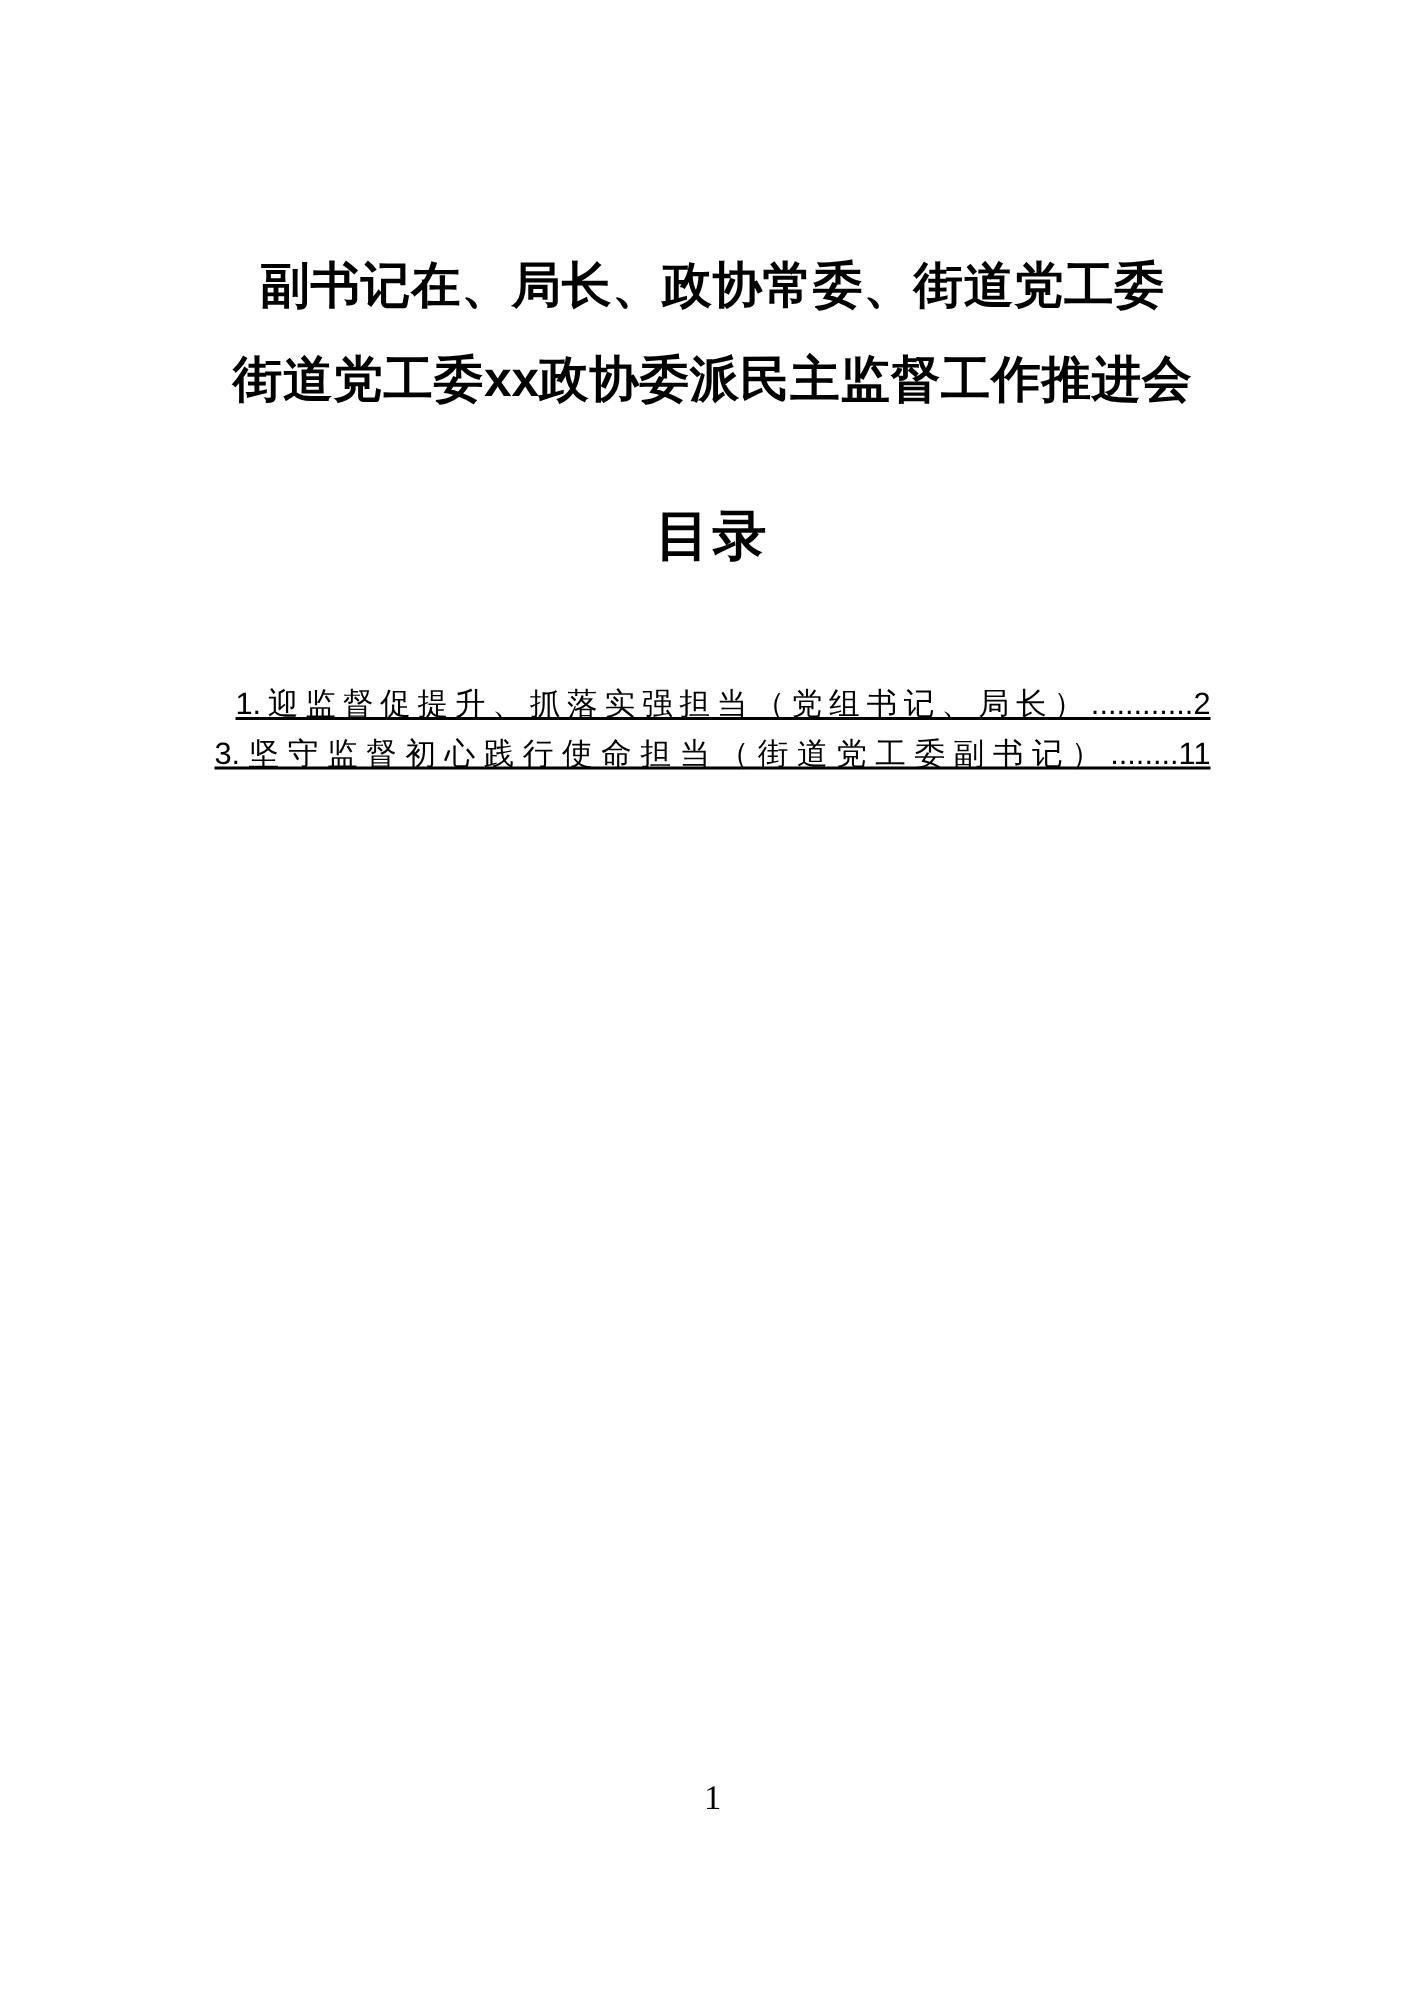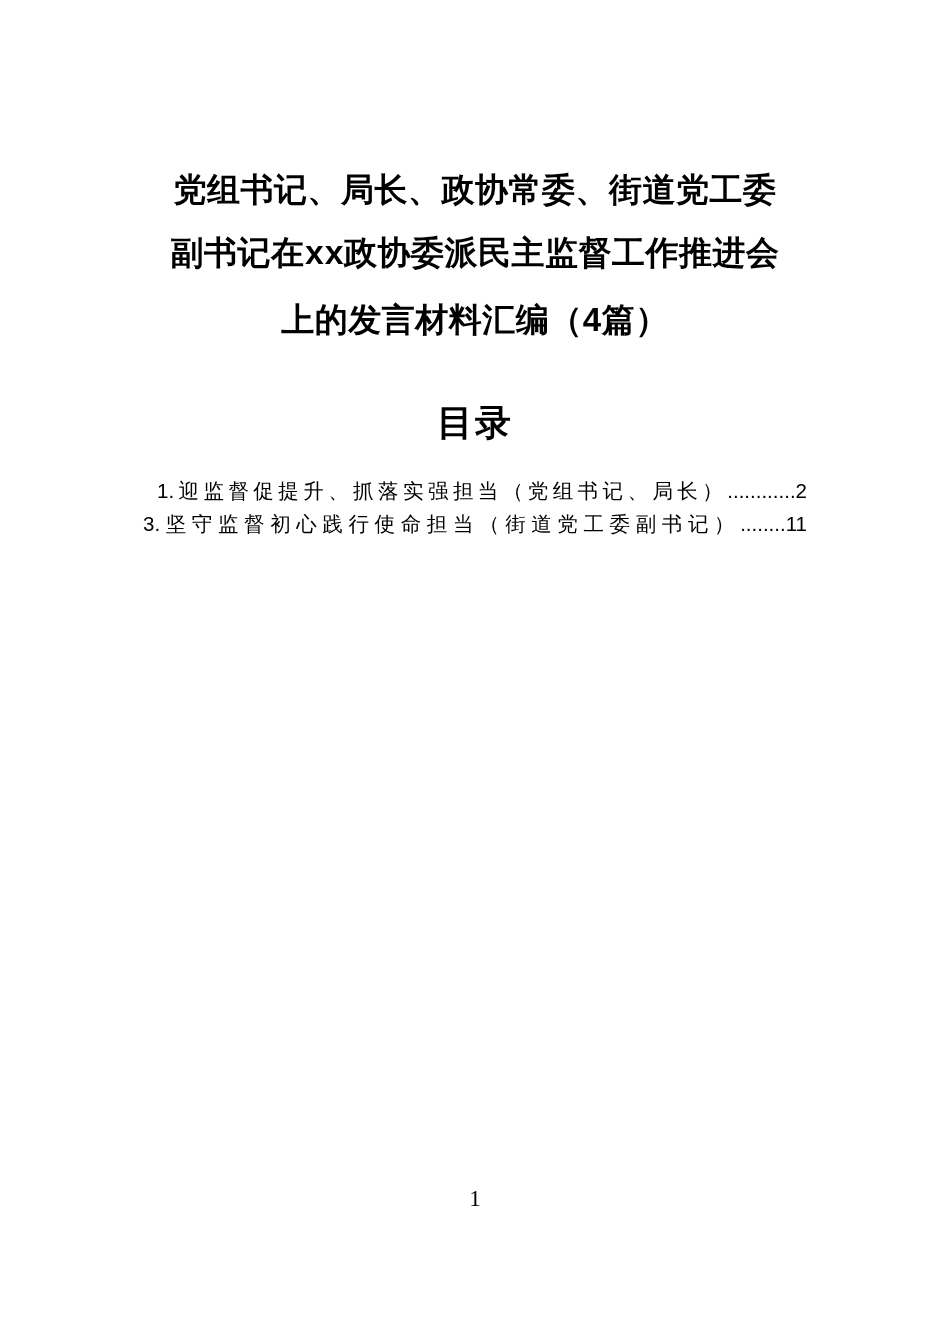--- a/index.html
+++ b/index.html
@@ -26,36 +26,37 @@
     margin: 0;
     padding-top: 158px;
     font-size: 33px;
     font-weight: bold;
     line-height: 1.92;
     text-align: justify;
     text-align-last: center;
     letter-spacing: 0.5px;
   }
   .doc-title .latin {
-    font-family: Liberation Mono, monospace;
+    font-family: Liberation Sans, sans-serif;
     font-weight: bold;
     letter-spacing: 0;
   }
   .toc-heading {
     margin: 0;
     padding-top: 48px;
     font-size: 36px;
     font-weight: bold;
     text-align: center;
     letter-spacing: 2px;
   }
   .toc {
-    margin-top: 26px;
+    margin-top: 71px;
     font-size: 20.5px;
     line-height: 1.62;
+    text-decoration: underline;
   }
   .toc-entry {
     display: block;
     text-align: justify;
     text-align-last: justify;
     word-break: break-all;
   }
   .toc-entry-first {
     text-indent: 14px;
   }
@@ -68,23 +69,22 @@
     font-size: 23px;
     font-family: "Liberation Serif", "DejaVu Serif", serif;
   }
 </style>
 </head>
 <body>
 
 <div class="page">
 
   <h1 class="doc-title">
-    <span>党组书记、局长、政协常委、街道党工委</span><br>
-    <span>副书记在</span><span class="latin">xx</span><span>政协委派民主监督工作推进会</span><br>
-    <span>上的发言材料汇编（4篇）</span>
+    <span>副书记在、局长、政协常委、街道党工委</span><br>
+    <span>街道党工委</span><span class="latin">xx</span><span>政协委派民主监督工作推进会</span><br>
   </h1>
 
   <h2 class="toc-heading">目录</h2>
 
   <div class="toc">
     <span class="toc-entry toc-entry-first">1.迎监督促提升、抓落实强担当（党组书记、局长）............2</span>
     <span class="toc-entry">3.坚守监督初心践行使命担当（街道党工委副书记）........11</span>
   </div>
 
   <div class="page-number">1</div>

